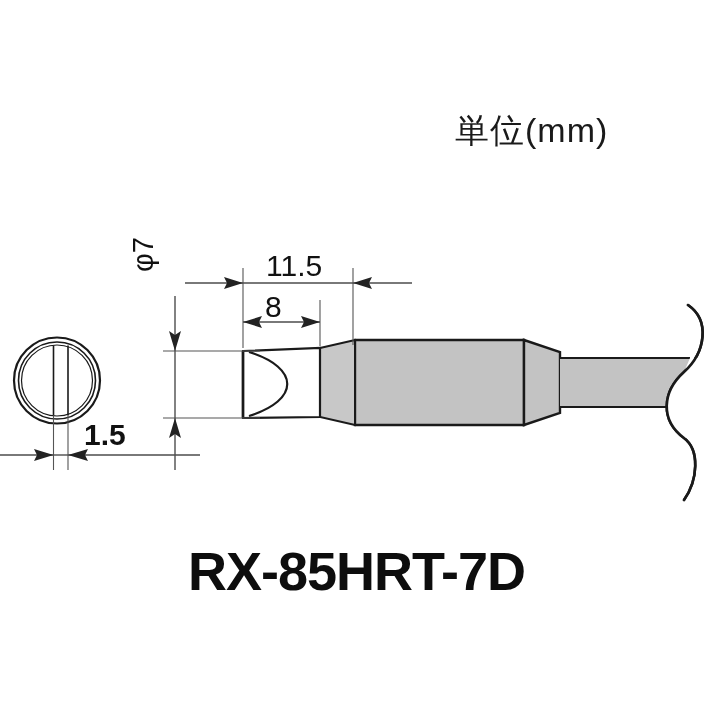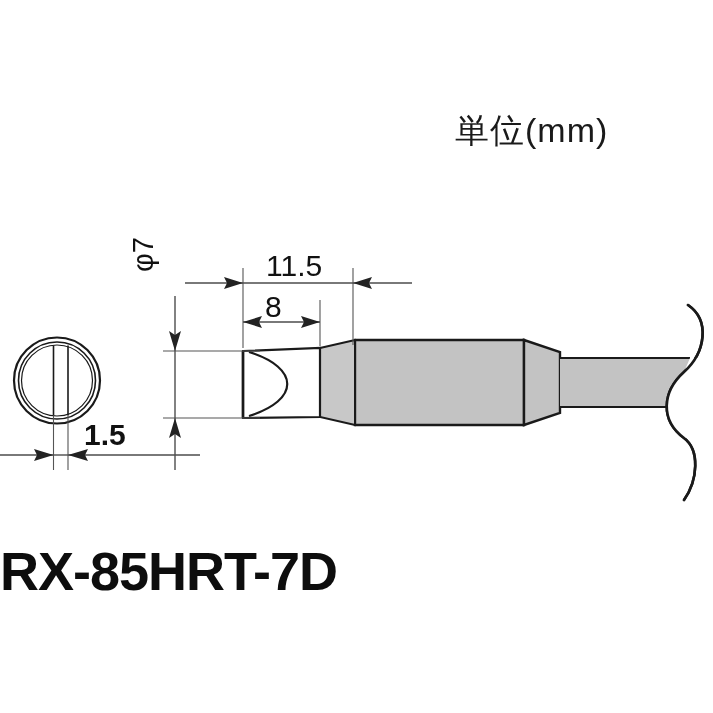--- a/index.html
+++ b/index.html
@@ -32,20 +32,21 @@
     font-size: 34px;
     color: #1a1a1a;
     letter-spacing: 1px;
     white-space: nowrap;
   }
   .part-number {
     position: absolute;
     left: 0;
     top: 540px;
     width: 713px;
+    text-align: center;
     font-size: 54px;
     font-weight: bold;
     color: #0d0d0d;
     letter-spacing: -1px;
   }
   .dim-text {
     position: absolute;
     font-size: 30px;
     color: #111111;
     white-space: nowrap;

